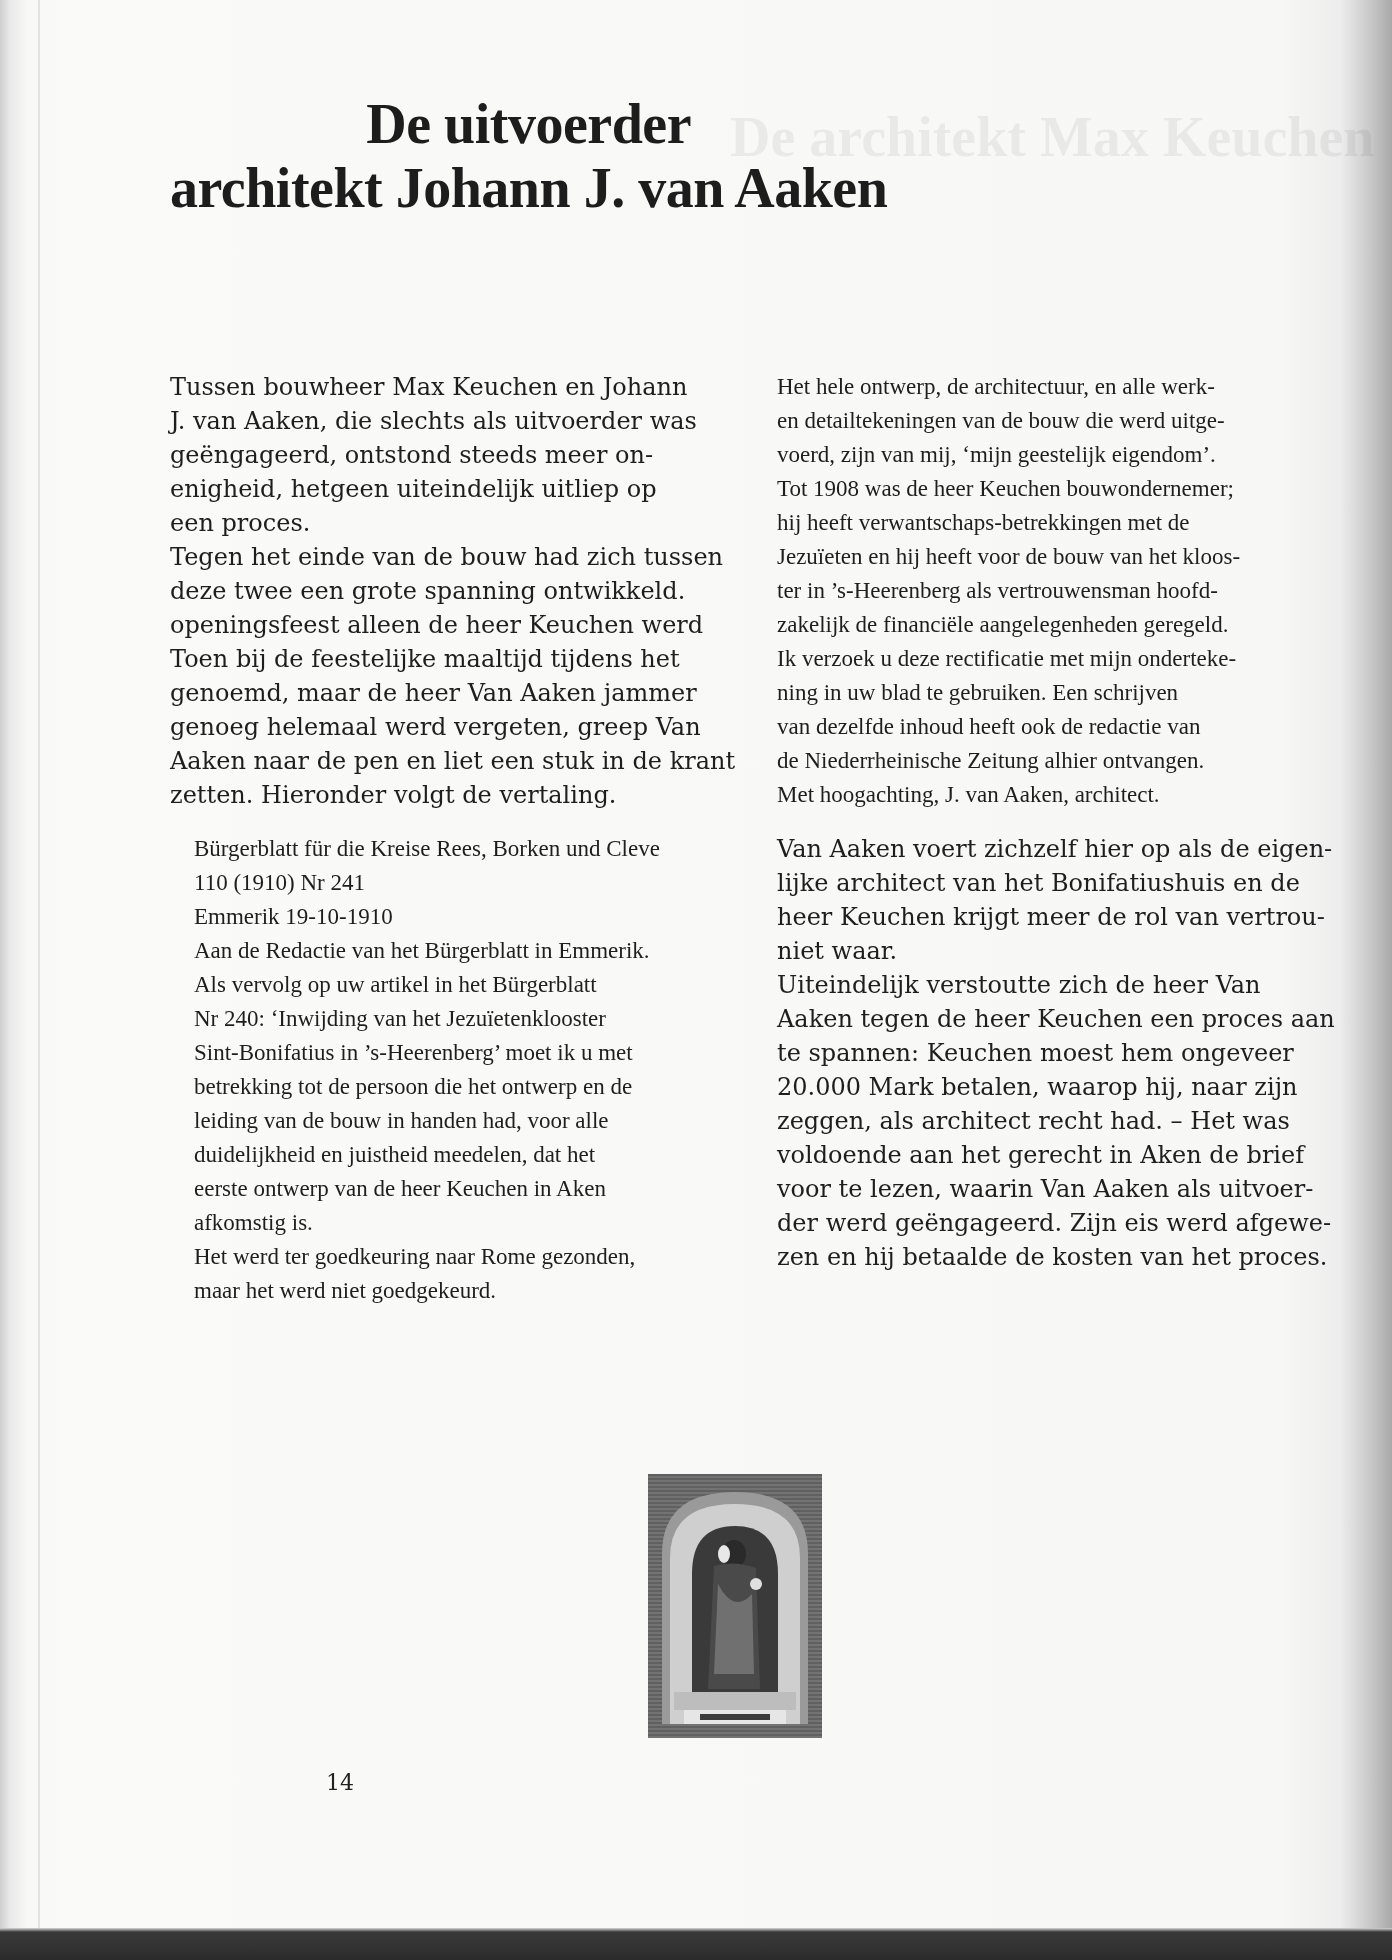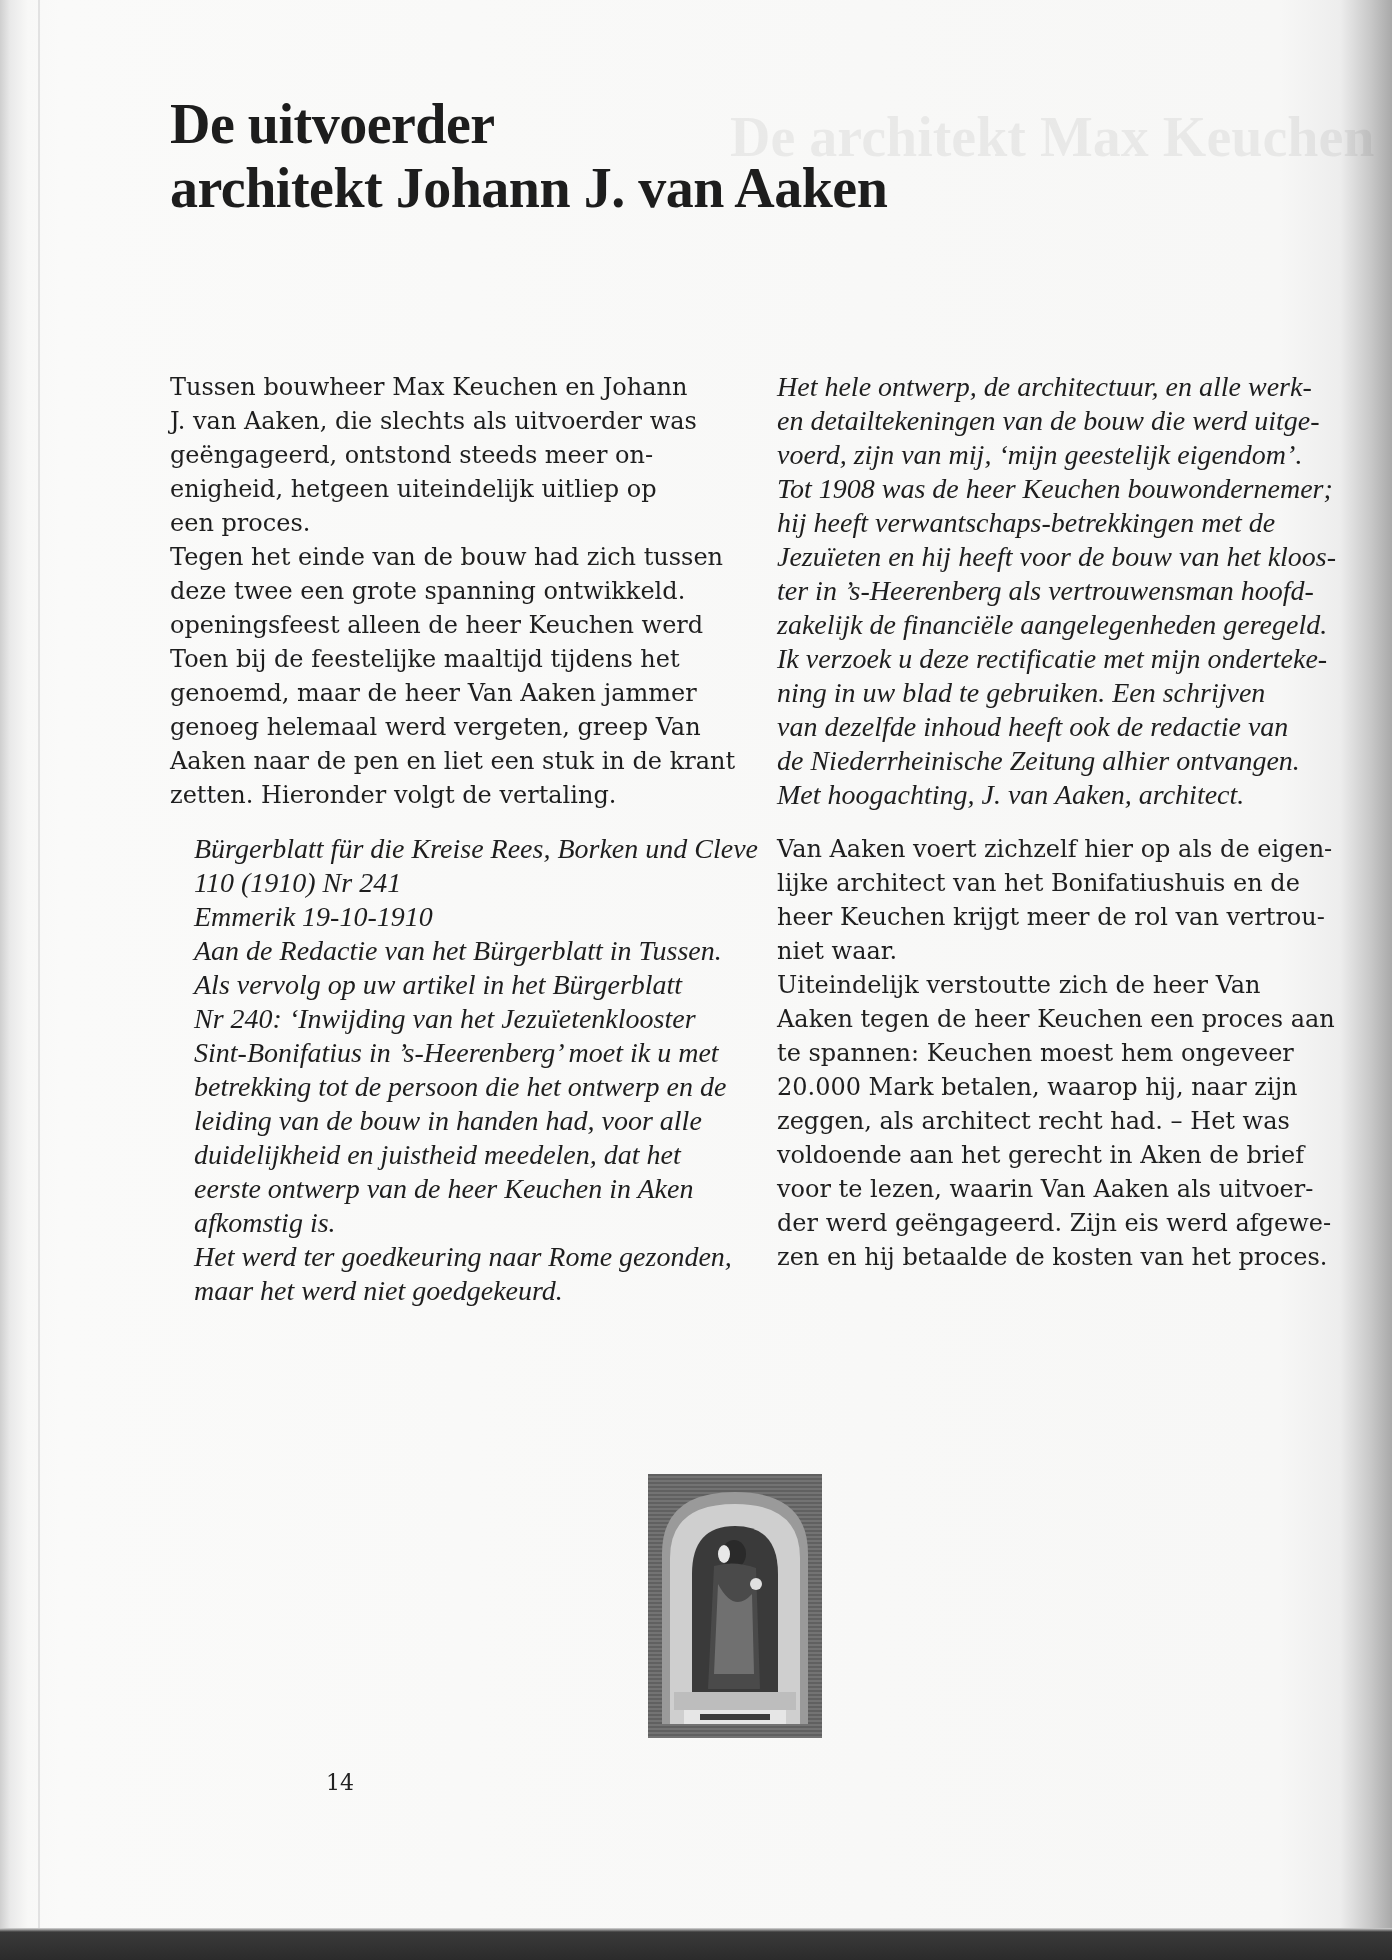--- a/index.html
+++ b/index.html
@@ -20,33 +20,33 @@
       position: absolute; left: 0; top: 1928px; width: 1392px; height: 32px;
       background: linear-gradient(to bottom, #d8d8d8 0px, #3a3a3a 4px, #2b2b2b 32px);
     }
     .title {
       position: absolute; left: 170px; top: 92px;
       font-family: "Liberation Serif", serif;
       font-weight: bold; font-size: 56px; line-height: 64px;
       color: #1d1d1d; letter-spacing: -0.5px;
       margin: 0;
     }
-    .title span { display: block; }
+    .title span { display: block; text-align: center; }
     .col {
       position: absolute;
       font-family: "DejaVu Serif", serif;
       color: #1e1e1e;
     }
     .col-left { left: 170px; top: 370px; width: 560px; }
     .col-right { left: 777px; top: 370px; width: 520px; }
     .roman { font-size: 23px; line-height: 34px; }
     .roman span, .italic span { display: block; white-space: nowrap; }
     .italic {
-      font-family: "Liberation Serif", serif; font-style: italic;
-      font-size: 28px; line-height: 34px; color: #1e1e1e;
+      font-family: "Liberation Serif", serif; 
+      font-size: 23px; line-height: 34px; color: #1e1e1e;
     }
     .col-left .italic { margin-top: 20px; padding-left: 24px; }
     .col-right .roman { margin-top: 20px; }
     .roman-l { font-size: 24px; }
     .photo {
       position: absolute; left: 648px; top: 1474px; width: 174px; height: 264px;
       background: #5a5a5a;
       overflow: hidden;
     }
     .page-number {
@@ -83,21 +83,21 @@
         <span>Toen bij de feestelijke maaltijd tijdens het</span>
         <span>genoemd, maar de heer Van Aaken jammer</span>
         <span>genoeg helemaal werd vergeten, greep Van</span>
         <span>Aaken naar de pen en liet een stuk in de krant</span>
         <span>zetten. Hieronder volgt de vertaling.</span>
       </div>
     <div class="italic" id="left-letter">
         <span>Bürgerblatt für die Kreise Rees, Borken und Cleve</span>
         <span>110 (1910) Nr 241</span>
         <span>Emmerik 19-10-1910</span>
-        <span>Aan de Redactie van het Bürgerblatt in Tussen.</span>
+        <span>Aan de Redactie van het Bürgerblatt in Emmerik.</span>
         <span>Als vervolg op uw artikel in het Bürgerblatt</span>
         <span>Nr 240: ‘Inwijding van het Jezuïetenklooster</span>
         <span>Sint-Bonifatius in ’s-Heerenberg’ moet ik u met</span>
         <span>betrekking tot de persoon die het ontwerp en de</span>
         <span>leiding van de bouw in handen had, voor alle</span>
         <span>duidelijkheid en juistheid meedelen, dat het</span>
         <span>eerste ontwerp van de heer Keuchen in Aken</span>
         <span>afkomstig is.</span>
         <span>Het werd ter goedkeuring naar Rome gezonden,</span>
         <span>maar het werd niet goedgekeurd.</span>

